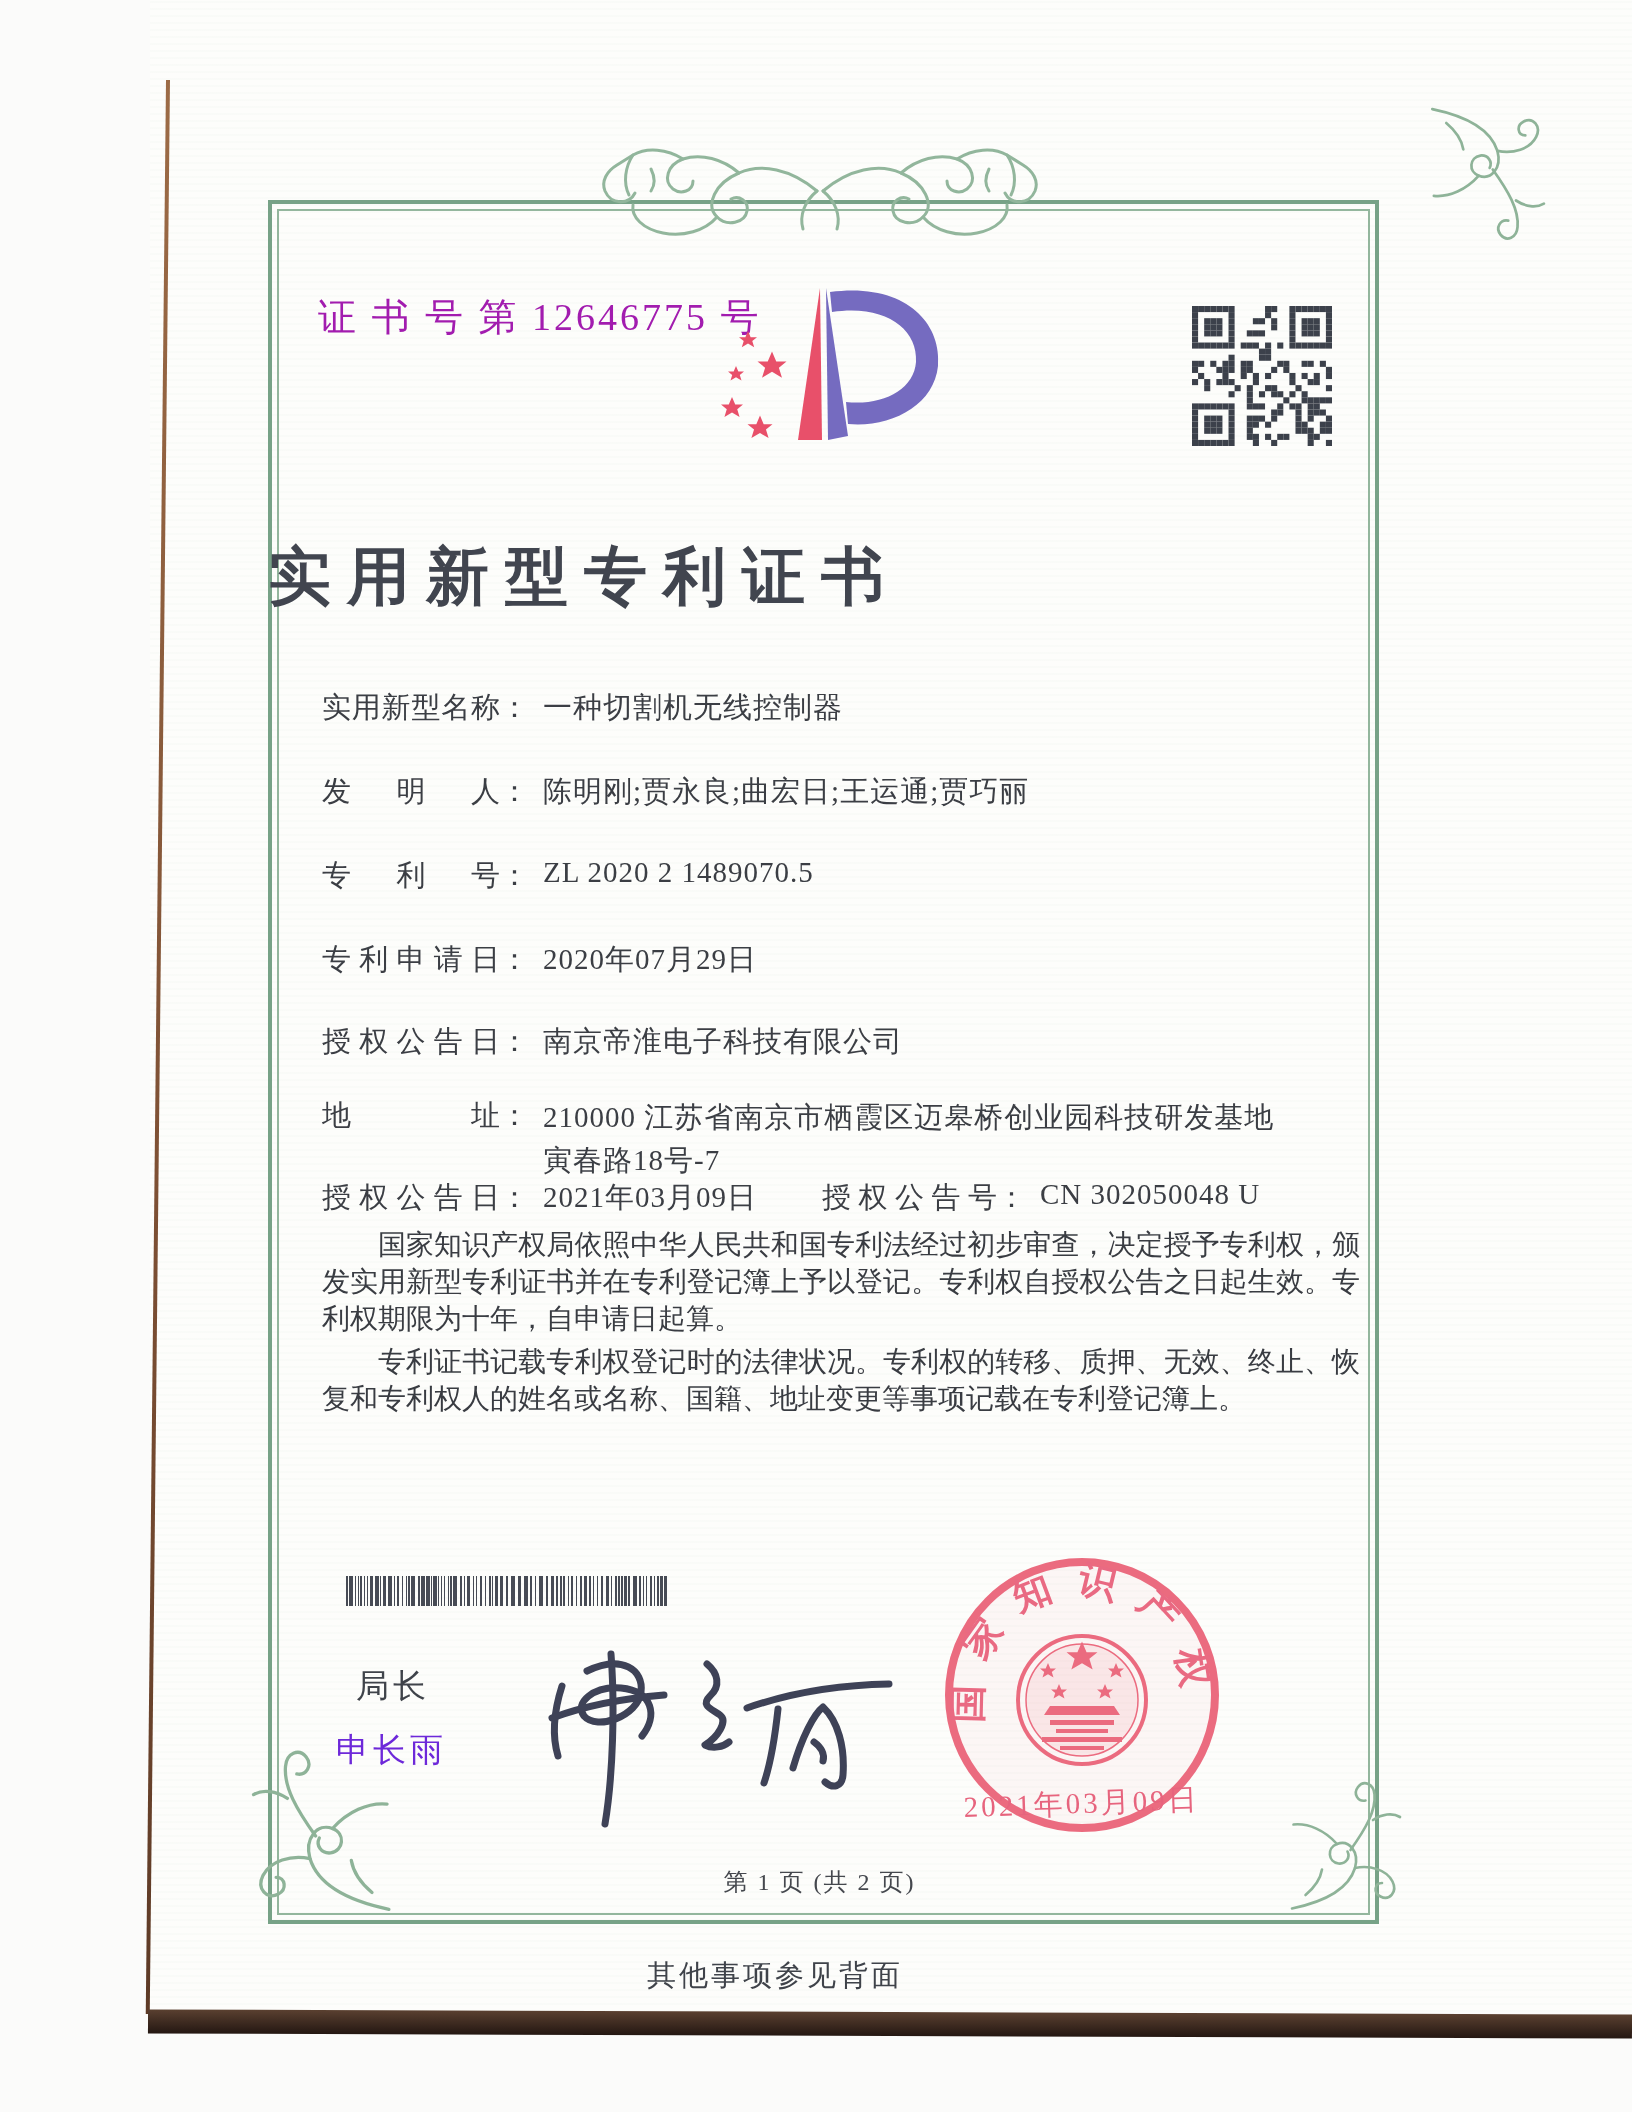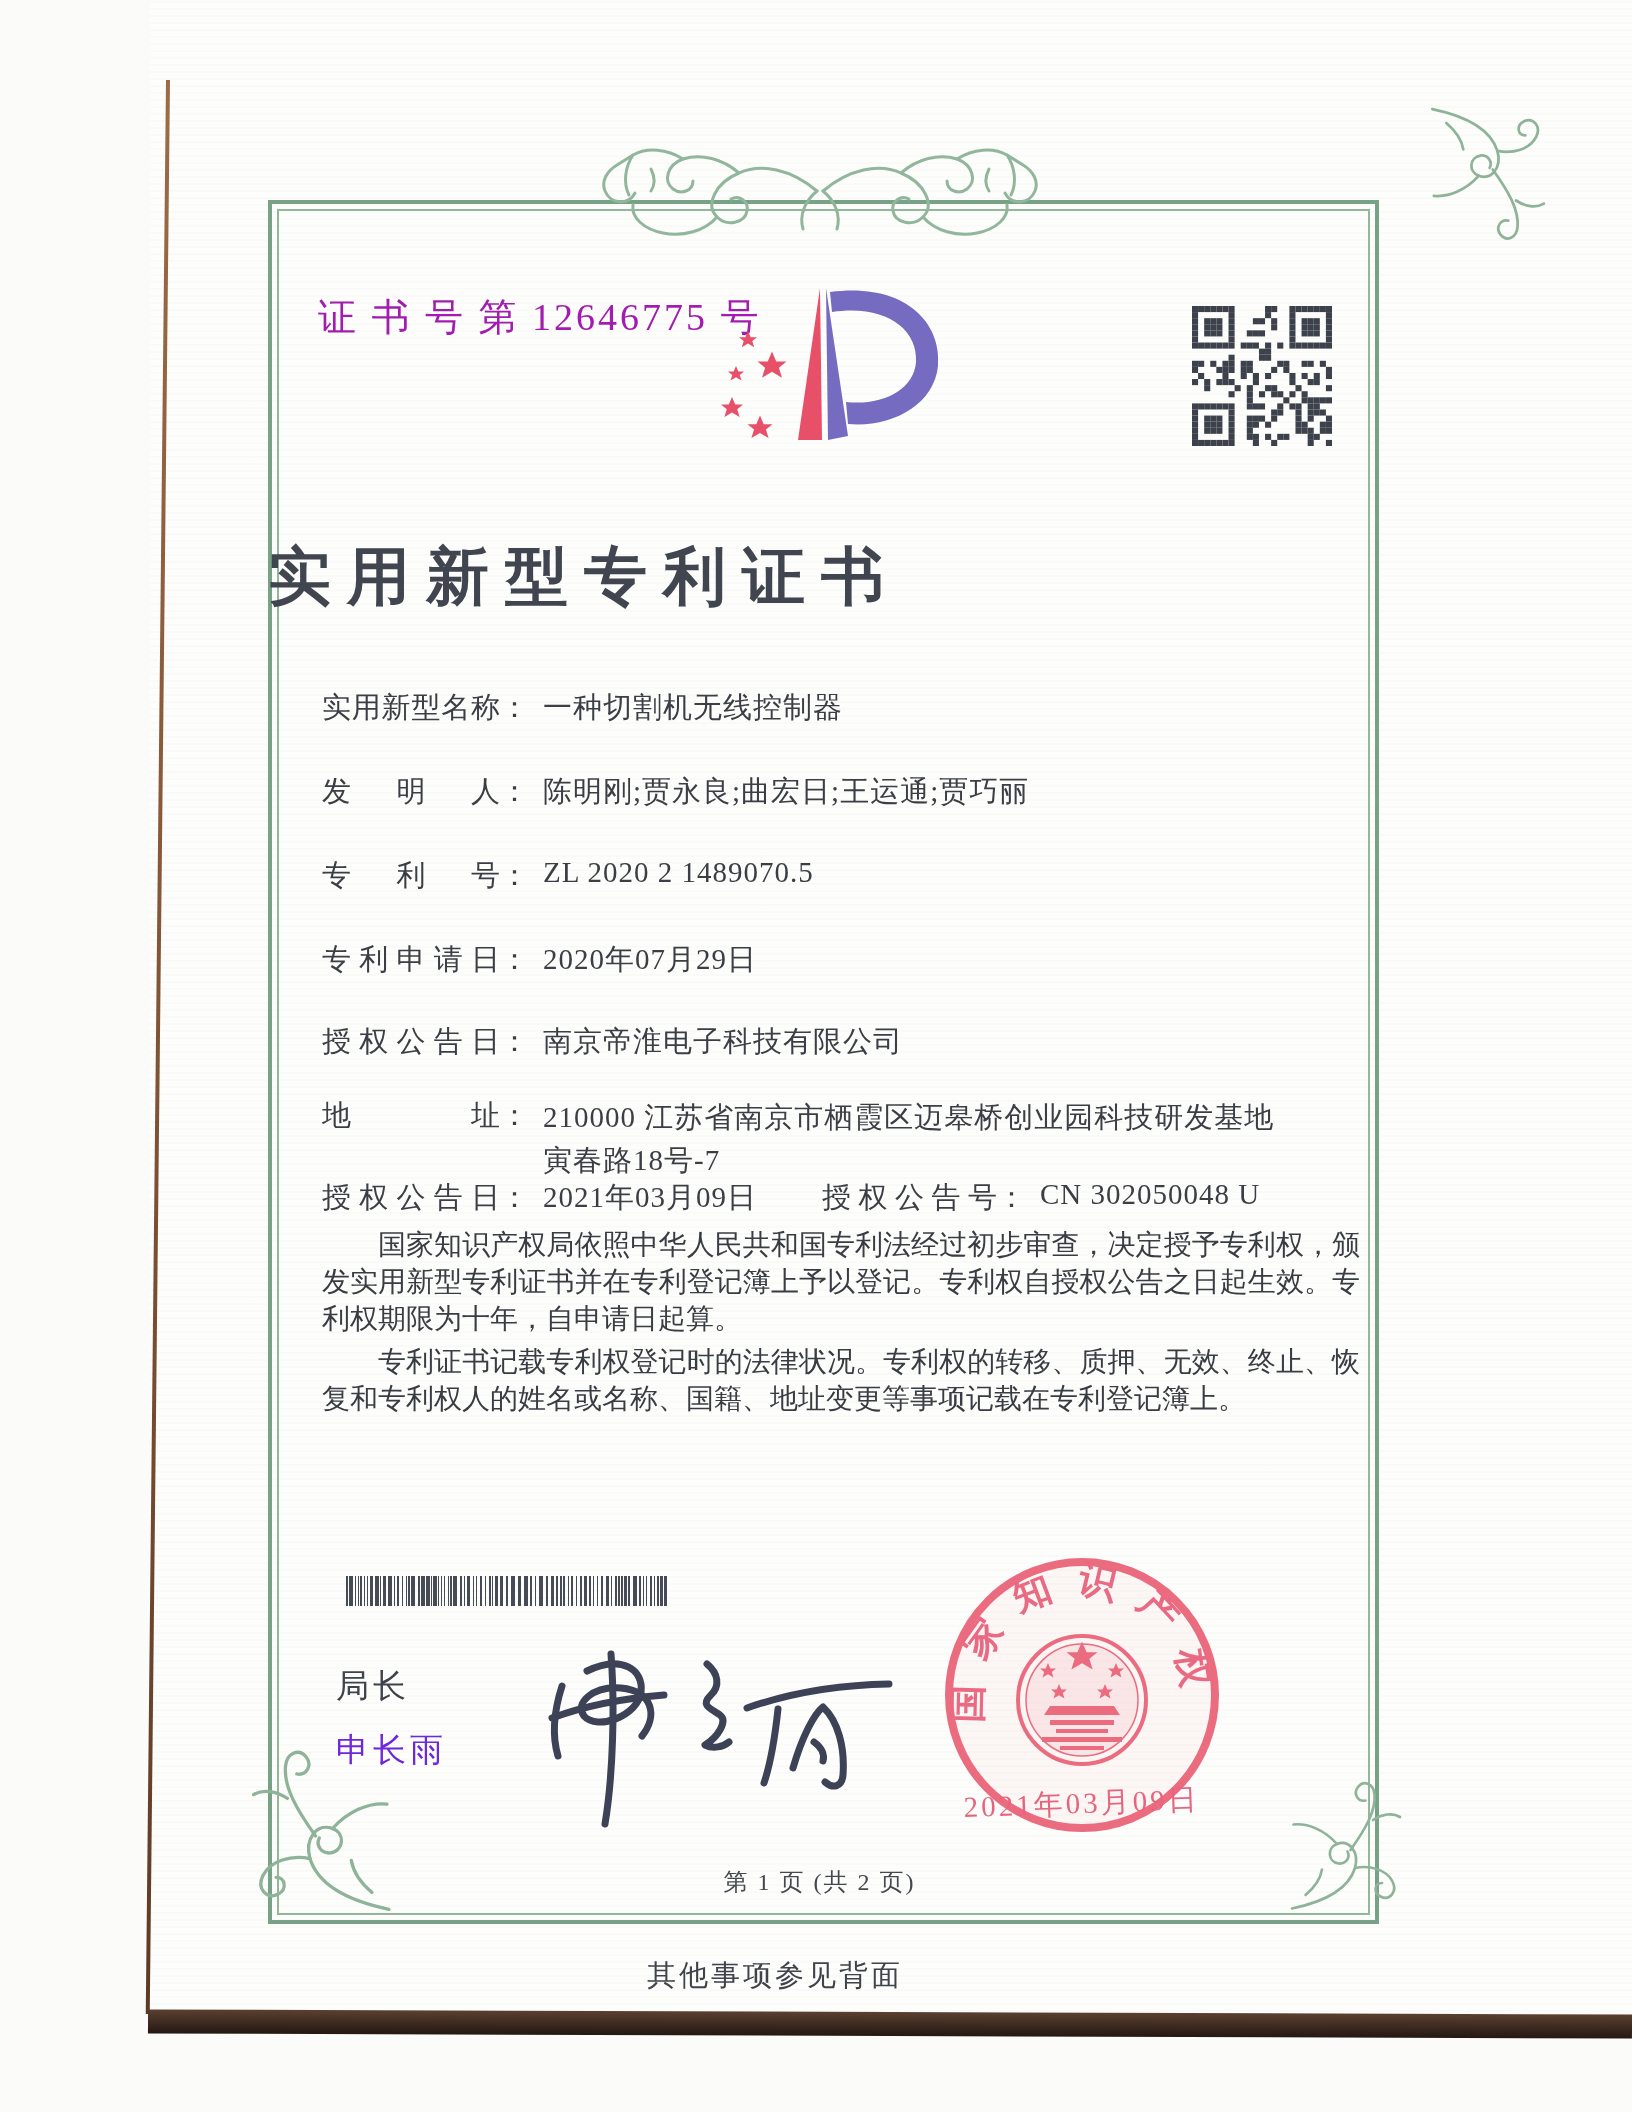--- a/index.html
+++ b/index.html
@@ -22,21 +22,21 @@
   .flabel{display:inline-block;width:178px;text-align:justify;text-align-last:justify;vertical-align:top;}
   .fcolon{display:inline-block;margin-right:14px;vertical-align:top;}
   .fvalue{display:inline-block;vertical-align:top;letter-spacing:1px;}
   .addr-block{display:inline-block;vertical-align:top;white-space:normal;width:810px;line-height:43px;letter-spacing:1px;}
   .grant2{position:absolute;left:500px;top:0;white-space:nowrap;}
   .grant2 .flabel{width:175px;}
   .paras{position:absolute;left:322px;top:1226px;width:1038px;font-size:28px;line-height:37px;
     color:#393c42;text-align:justify;}
   .paras p{margin:0 0 6px 0;text-indent:2em;}
   .barcode{position:absolute;left:346px;top:1576px;}
-  .officer-role{position:absolute;left:336px;top:1664px;font-size:33px;letter-spacing:4px;color:#3f434a;}
+  .officer-role{position:absolute;left:356px;top:1664px;font-size:33px;letter-spacing:4px;color:#3f434a;}
   .officer-name{position:absolute;left:336px;top:1728px;font-size:33px;letter-spacing:4px;color:#6d28d9;}
   .signature{position:absolute;left:492px;top:1596px;}
   .seal{position:absolute;left:932px;top:1545px;}
   .page-num{position:absolute;left:268px;top:1866px;width:1103px;text-align:center;font-size:24px;color:#45484e;letter-spacing:2px;}
   .back-note{position:absolute;left:200px;top:1956px;width:1150px;text-align:center;font-size:29px;color:#3f434a;letter-spacing:3px;}
 </style>
 </head>
 <body>
 
 <svg width="0" height="0" style="position:absolute">

